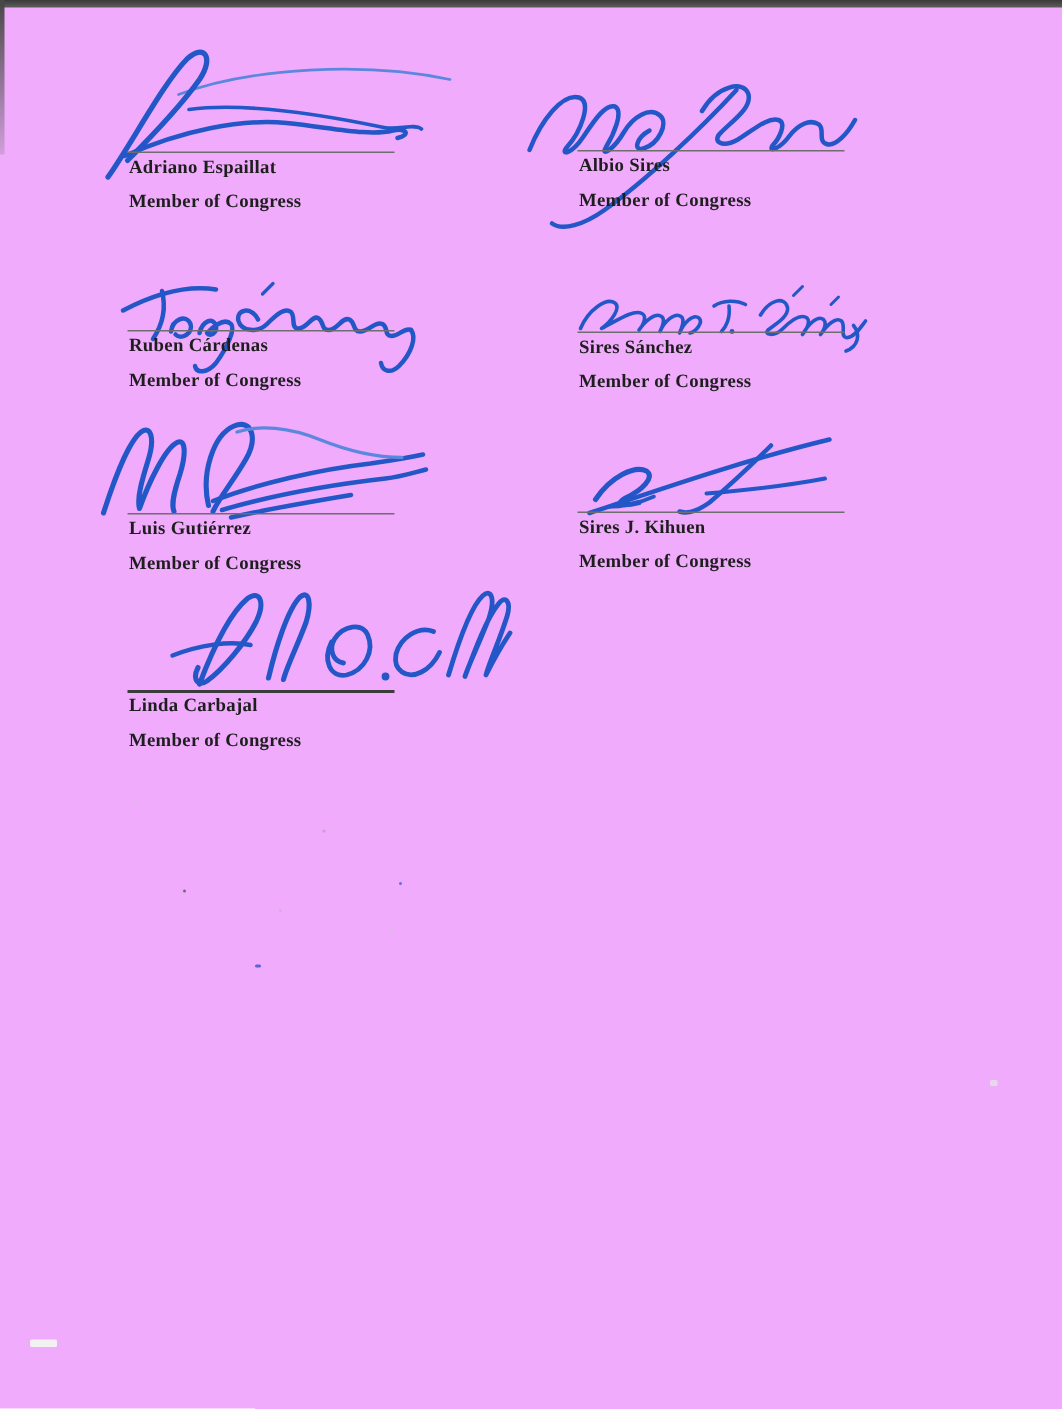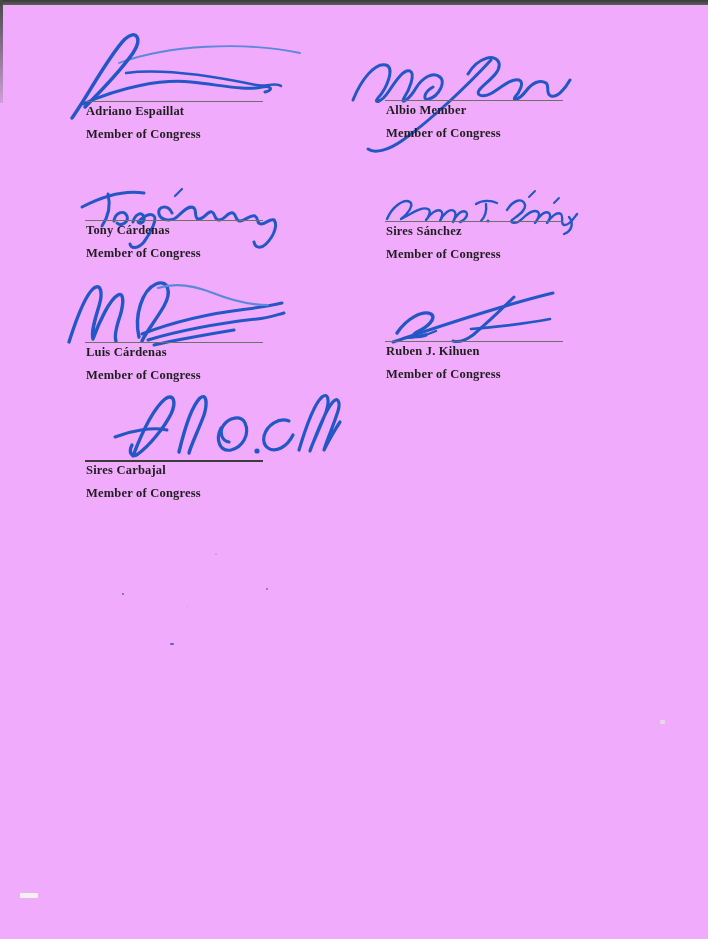--- a/index.html
+++ b/index.html
@@ -56,35 +56,35 @@
     <div class="sig-title">Member of Congress</div>
   </div>
 
   <div class="sig-block" style="left:385px;top:100px;">
     <svg class="sig-svg" style="left:-42px;top:-58px;width:240px;height:115px;" viewBox="0 0 240 115">
       <path class="ink" stroke-width="3" d="M 10 58 C 18 38, 32 20, 43 23 C 52 26, 44 46, 35 56 C 30 62, 38 61, 46 49 C 54 37, 61 27, 67 29 C 73 32, 66 48, 61 56 C 57 63, 66 58, 73 46 C 79 36, 90 29, 97 35 C 103 40, 96 54, 86 57 C 79 59, 81 50, 90 45"></path>
       <path class="ink" stroke-width="3" d="M 125 32 C 135 15, 153 11, 156 21 C 158 30, 146 38, 138 46 C 131 52, 138 57, 149 51 C 160 44, 169 36, 176 38 C 182 40, 176 51, 172 55 C 169 60, 177 57, 183 49 C 189 41, 197 37, 203 41 C 207 44, 202 52, 208 54 C 214 56, 222 47, 227 38"></path>
       <path class="ink" stroke-width="3" d="M 148 18 C 124 44, 88 78, 60 98 C 46 108, 32 112, 25 107"></path>
     </svg>
     <div class="rule"></div>
-    <div class="sig-name">Albio Member</div>
+    <div class="sig-name">Albio Sires</div>
     <div class="sig-title">Member of Congress</div>
   </div>
 
   <div class="sig-block" style="left:85px;top:220px;">
     <svg class="sig-svg" style="left:-8px;top:-40px;width:200px;height:72px;" viewBox="0 0 200 72">
       <path class="ink" stroke-width="3" d="M 5 27 C 26 16, 48 10, 67 13"></path>
       <path class="ink" stroke-width="3" d="M 31 14 C 34 26, 31 37, 25 46"></path>
       <path class="ink" stroke-width="3" d="M 37 41 C 38 33, 47 29, 50 36 C 52 42, 44 47, 40 43 M 56 42 C 58 34, 65 31, 67 37 C 68 42, 63 45, 61 42 C 66 37, 73 32, 77 36 C 80 39, 75 51, 67 62 C 61 69, 54 69, 53 64"></path>
       <path class="ink" stroke-width="3" d="M 95 33 C 91 24, 80 26, 82 34 C 84 41, 95 42, 101 36 C 108 29, 113 25, 117 28 C 120 31, 117 38, 121 39 C 127 40, 131 30, 135 32 C 139 34, 137 40, 142 40 C 148 40, 151 31, 156 33 C 160 35, 158 41, 163 41 C 169 41, 173 34, 178 36 C 182 38, 179 44, 184 44 C 189 44, 193 38, 197 40"></path>
       <path class="ink" stroke-width="3" d="M 197 40 C 201 45, 197 56, 189 64 C 184 69, 178 68, 177 62"></path>
       <path class="ink" stroke-width="2.2" d="M 98 16 L 105 9"></path>
     </svg>
     <div class="rule"></div>
-    <div class="sig-name">Tony Cárdenas</div>
+    <div class="sig-name">Ruben Cárdenas</div>
     <div class="sig-title">Member of Congress</div>
   </div>
 
   <div class="sig-block" style="left:385px;top:221px;">
     <svg class="sig-svg" style="left:-2px;top:-33px;width:195px;height:48px;" viewBox="0 0 195 48">
       <path class="ink" stroke-width="2.4" d="M 4 31 C 9 19, 21 10, 27 14 C 31 17, 25 26, 18 31 C 28 26, 39 18, 45 21 C 49 23, 45 30, 43 32 C 47 26, 54 20, 58 23 C 61 25, 58 31, 57 33 C 60 26, 67 20, 71 23 C 74 25, 71 32, 70 34 C 73 27, 79 21, 83 24 C 86 27, 81 33, 77 34"></path>
       <path class="ink" stroke-width="2.4" d="M 93 16 C 99 12, 108 12, 114 15 M 103 16 C 104 24, 101 30, 98 33"></path>
       <circle cx="105" cy="33" r="1.6" fill="#2356c7"></circle>
       <path class="ink" stroke-width="2.4" d="M 124 22 C 130 12, 140 9, 142 17 C 143 23, 134 28, 129 32 C 126 35, 133 37, 139 31 C 145 25, 151 21, 155 24 C 158 27, 153 34, 152 35 C 156 28, 162 22, 166 25 C 169 28, 165 34, 164 35 C 168 29, 174 23, 178 26 C 181 29, 177 36, 181 37 C 186 38, 191 30, 194 26"></path>
       <path class="ink" stroke-width="2.4" d="M 186 29 C 191 35, 189 43, 181 46"></path>
@@ -96,49 +96,49 @@
   </div>
 
   <div class="sig-block" style="left:85px;top:342px;">
     <svg class="sig-svg" style="left:-24px;top:-64px;width:232px;height:72px;" viewBox="0 0 232 72">
       <path class="ink" stroke-width="3.4" d="M 8 64 C 15 42, 25 16, 33 10 C 40 5, 42 15, 38 28 C 34 41, 30 54, 32 61 C 38 44, 49 21, 57 17 C 63 14, 63 25, 59 38 C 55 50, 53 58, 55 63"></path>
       <path class="ink" stroke-width="3.4" d="M 78 59 C 73 38, 81 12, 95 6 C 107 1, 111 14, 103 28 C 95 42, 85 54, 81 63"></path>
       <path class="ink" stroke-width="3" d="M 81 56 C 112 44, 152 35, 186 31 C 200 29, 212 27, 221 25 M 87 62 C 121 52, 161 45, 196 41 C 206 40, 215 37, 223 35 M 93 67 C 119 61, 149 56, 173 52"></path>
       <path class="ink-light" stroke-width="2.2" d="M 97 10 C 112 5, 132 7, 152 15 C 172 23, 192 27, 207 27"></path>
     </svg>
     <div class="rule"></div>
-    <div class="sig-name">Luis Cárdenas</div>
+    <div class="sig-name">Luis Gutiérrez</div>
     <div class="sig-title">Member of Congress</div>
   </div>
 
   <div class="sig-block" style="left:385px;top:341px;">
     <svg class="sig-svg" style="left:-2px;top:-56px;width:200px;height:62px;" viewBox="0 0 200 62">
       <path class="ink" stroke-width="3.4" d="M 14 48 C 24 33, 40 25, 48 29 C 54 33, 45 42, 34 47 C 27 51, 31 53, 43 50"></path>
       <path class="ink" stroke-width="3" d="M 10 57 C 52 43, 112 22, 170 8"></path>
       <path class="ink" stroke-width="3" d="M 131 12 C 118 25, 103 39, 90 50 C 83 55, 76 58, 70 56"></path>
       <path class="ink" stroke-width="2.6" d="M 88 44 C 112 42, 141 39, 167 34"></path>
       <path class="ink" stroke-width="2.4" d="M 22 53 C 33 53, 44 50, 53 46"></path>
     </svg>
     <div class="rule"></div>
-    <div class="sig-name">Ruben J. Kihuen</div>
+    <div class="sig-name">Sires J. Kihuen</div>
     <div class="sig-title">Member of Congress</div>
   </div>
 
   <div class="sig-block" style="left:85px;top:460px;">
     <svg class="sig-svg" style="left:8px;top:-70px;width:250px;height:74px;" viewBox="0 0 250 74">
       <path class="ink" stroke-width="3.4" d="M 40 66 C 48 45, 60 19, 72 9 C 80 3, 84 11, 78 24 C 71 38, 56 56, 45 64 C 39 68, 35 63, 39 55"></path>
       <path class="ink" stroke-width="3" d="M 22 47 C 40 40, 60 37, 74 40"></path>
       <path class="ink" stroke-width="3.4" d="M 86 62 C 91 41, 99 16, 107 8 C 113 3, 115 12, 111 25 C 105 41, 98 55, 96 63"></path>
       <path class="ink" stroke-width="3.2" d="M 128 38 C 122 50, 127 62, 138 60 C 150 57, 157 44, 152 33 C 148 25, 136 27, 130 36 C 126 43, 129 51, 136 52"></path>
       <circle cx="164" cy="61" r="2.6" fill="#2356c7"></circle>
       <path class="ink" stroke-width="3.2" d="M 196 31 C 186 27, 174 35, 171 46 C 169 57, 178 63, 188 58 C 194 55, 198 49, 200 45"></path>
       <path class="ink" stroke-width="3.2" d="M 206 60 C 212 40, 221 14, 229 7 C 235 2, 237 10, 233 22 C 227 38, 219 54, 217 61 C 223 45, 231 23, 239 13 C 244 6, 248 11, 245 21 C 240 37, 233 52, 231 60 C 235 52, 241 41, 247 32"></path>
     </svg>
     <div class="rule rule-thick"></div>
-    <div class="sig-name">Sires Carbajal</div>
+    <div class="sig-name">Linda Carbajal</div>
     <div class="sig-title">Member of Congress</div>
   </div>
 
   <div class="speck" style="left:215px;top:553px;background:#9a9a9a;opacity:.5;"></div>
   <div class="speck" style="left:122px;top:593px;background:#555;opacity:.8;"></div>
   <div class="speck" style="left:266px;top:588px;background:#4a5fd0;opacity:.8;"></div>
   <div class="speck" style="left:186px;top:606px;background:#bbb;opacity:.6;"></div>
   <div class="speck" style="left:259px;top:619px;background:#ccc;opacity:.6;"></div>
   <div class="speck" style="left:170px;top:643px;width:4px;background:#3f57c8;opacity:.85;"></div>
   <div class="speck" style="left:90px;top:533px;background:#ccc;opacity:.55;"></div>

